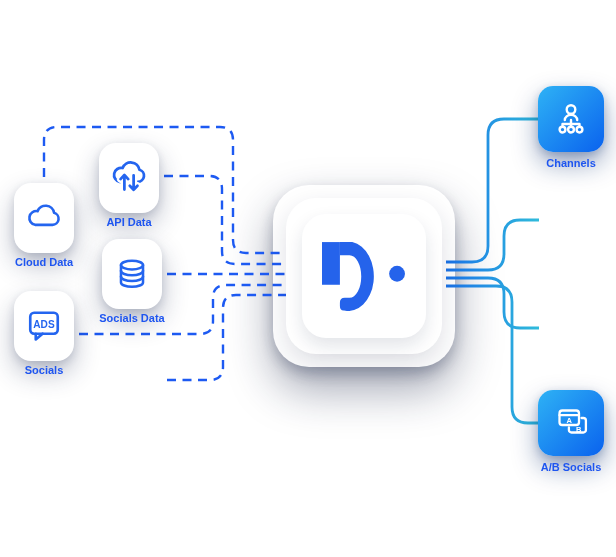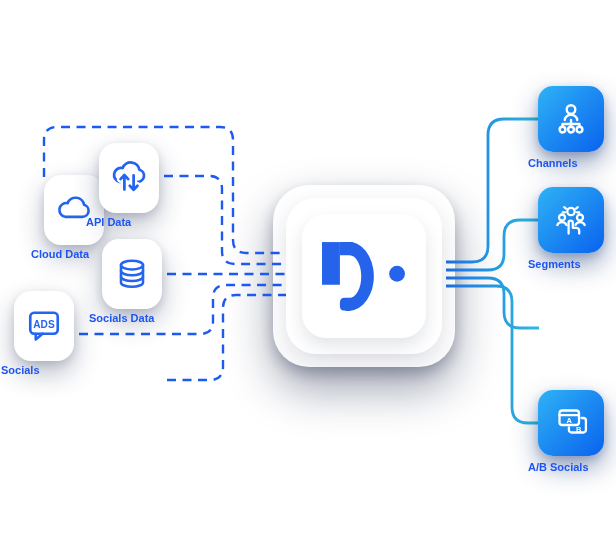--- a/index.html
+++ b/index.html
@@ -17,21 +17,21 @@
     position:absolute; left:286px; top:198px; width:156px; height:156px;
     border-radius:30px; background:#ffffff; z-index:3;
     box-shadow:0 10px 26px rgba(20,30,65,.14);
   }
   .hub-inner {
     position:absolute; left:302px; top:214px; width:124px; height:124px;
     border-radius:24px; background:#ffffff; z-index:4;
     box-shadow:0 8px 18px rgba(20,30,65,.12);
     display:flex; align-items:center; justify-content:center;
   }
-  .node { position:absolute; width:86px; text-align:left; z-index:5; }
+  .node { position:absolute; width:86px; text-align:center; z-index:5; }
   .tile {
     width:60px; height:70px; margin:0 auto; border-radius:17px; background:#ffffff;
     box-shadow:0 12px 26px rgba(25,40,80,.30), 0 3px 8px rgba(25,40,80,.14);
     display:flex; align-items:center; justify-content:center;
   }
   .tile-grad {
     width:66px; height:66px; margin:0 auto; border-radius:15px;
     background:linear-gradient(135deg,#2eb2f5 0%, #0a62ee 100%);
     box-shadow:0 12px 26px rgba(10,45,110,.42), 0 3px 8px rgba(10,45,110,.20);
     display:flex; align-items:center; justify-content:center;
@@ -72,21 +72,21 @@
   <div class="hub-inner">
     <svg width="84" height="69" viewBox="0 0 122 100">
       <g fill="#2563eb">
         <rect x="0" y="0" width="26" height="62"></rect>
         <path d="M26 0 H44 A37 50 0 0 1 32 99.5 Q26 100 26 93 V88 Q26 81 33 81 H40 A17 31 0 0 0 40 19 H26 Z"></path>
         <circle cx="109" cy="46" r="11.5"></circle>
       </g>
     </svg>
   </div>
 
-  <div class="node" style="left:1px; top:175px;padding-left:30px;">
+  <div class="node" style="left:1px; top:183px;">
     <div class="tile">
       <svg width="42" height="42" viewBox="0 0 40 40" fill="none" stroke="#2465ef" stroke-width="2.5" stroke-linecap="round" stroke-linejoin="round">
         <path d="M11.5 26.5 h16.5 a5.8 5.8 0 0 0 1.6 -11.4 a8.2 8.2 0 0 0 -15.7 -1.6 a6.3 6.3 0 0 0 -2.4 13 z"></path>
       </svg>
     </div>
     <div class="label">Cloud Data</div>
   </div>
 
   <div class="node" style="left:86px; top:143px;">
     <div class="tile">
@@ -136,34 +136,20 @@
         <path d="M13.8 21 a6.2 5.2 0 0 1 12.4 0"></path>
         <path d="M20 21 V25 M11.5 25 H28.5 M11.5 25 V27.6 M20 25 V27.6 M28.5 25 V27.6"></path>
         <circle cx="11.5" cy="30.6" r="2.9"></circle>
         <circle cx="20" cy="30.6" r="2.9"></circle>
         <circle cx="28.5" cy="30.6" r="2.9"></circle>
       </svg>
     </div>
     <div class="label">Channels</div>
   </div>
 
-  <div class="node dest" style="left:528px; top:187px;">
-    <div class="tile-grad">
-      <svg width="40" height="40" viewBox="0 0 40 40" fill="none" stroke="#ffffff" stroke-width="2.3" stroke-linecap="round" stroke-linejoin="round">
-        <circle cx="20" cy="11.5" r="3.7"></circle>
-        <path d="M13.2 7.2 l1.8 1.4 M26.8 7.2 l-1.8 1.4 M11.8 12.3 h2.3 M25.9 12.3 h2.3"></path>
-        <circle cx="11" cy="17.5" r="3"></circle>
-        <path d="M6.3 25 a4.9 4.3 0 0 1 9.2 0"></path>
-        <circle cx="29" cy="17.5" r="3"></circle>
-        <path d="M24.5 25 a4.9 4.3 0 0 1 9.2 0"></path>
-        <path d="M17.6 33.5 V22.8 a2.1 2.1 0 0 1 4.2 0 v5 h3.4 a3 3 0 0 1 3 3 v2.7"></path>
-      </svg>
-    </div>
-    <div class="label">Segments</div>
-  </div>
 
 
   <div class="node dest" style="left:528px; top:390px;">
     <div class="tile-grad">
       <svg width="40" height="40" viewBox="0 0 40 40" fill="none" stroke="#ffffff" stroke-width="2.3" stroke-linecap="round" stroke-linejoin="round">
         <rect x="8.5" y="7.5" width="19.5" height="14.5" rx="2.8"></rect>
         <path d="M8.5 12.2 H28"></path>
         <text x="18.2" y="20" text-anchor="middle" font-size="7.5" font-weight="bold" fill="#ffffff" stroke="none" font-family="Liberation Sans, sans-serif">A</text>
         <path d="M30.5 15 h1.8 a2.6 2.6 0 0 1 2.6 2.6 v9.3 a2.6 2.6 0 0 1 -2.6 2.6 H20.5 a2.6 2.6 0 0 1 -2.6 -2.6 v-2.4"></path>
         <text x="27.6" y="28.9" text-anchor="middle" font-size="7.5" font-weight="bold" fill="#ffffff" stroke="none" font-family="Liberation Sans, sans-serif">B</text>

